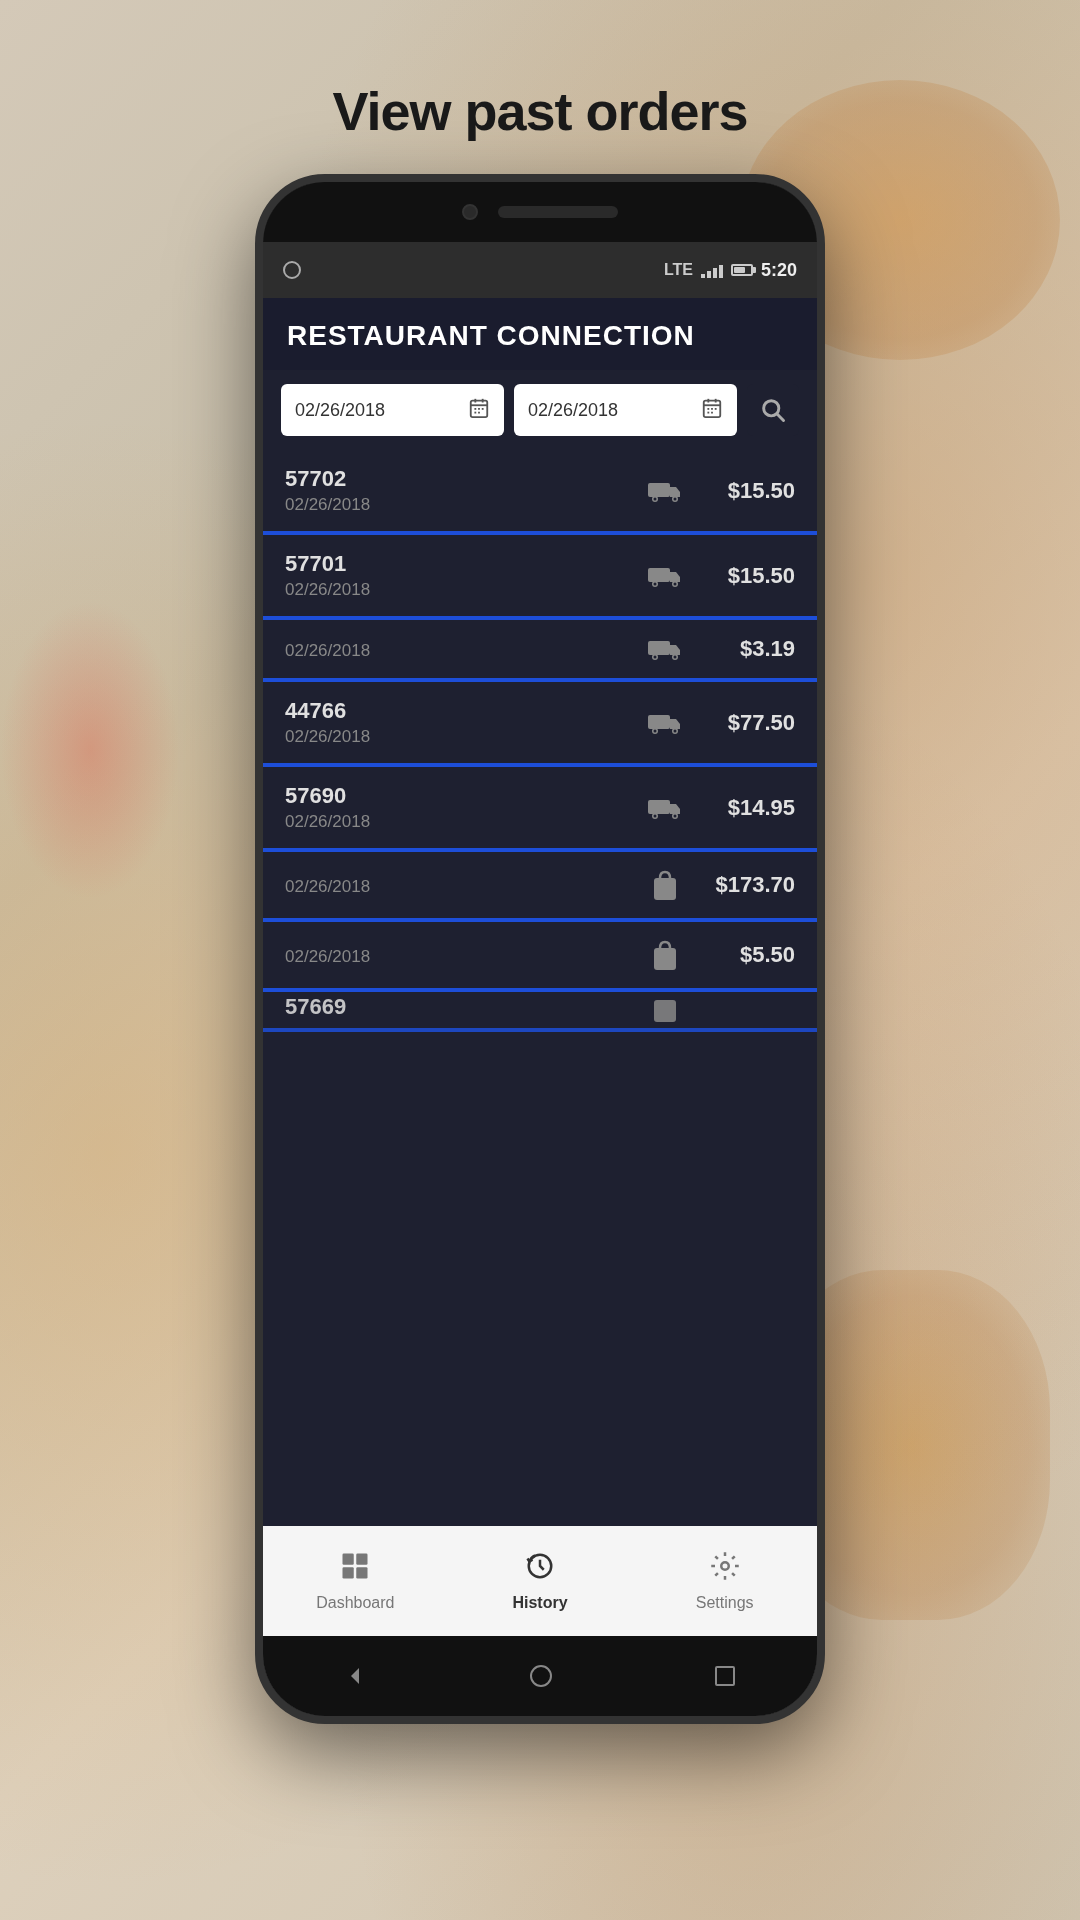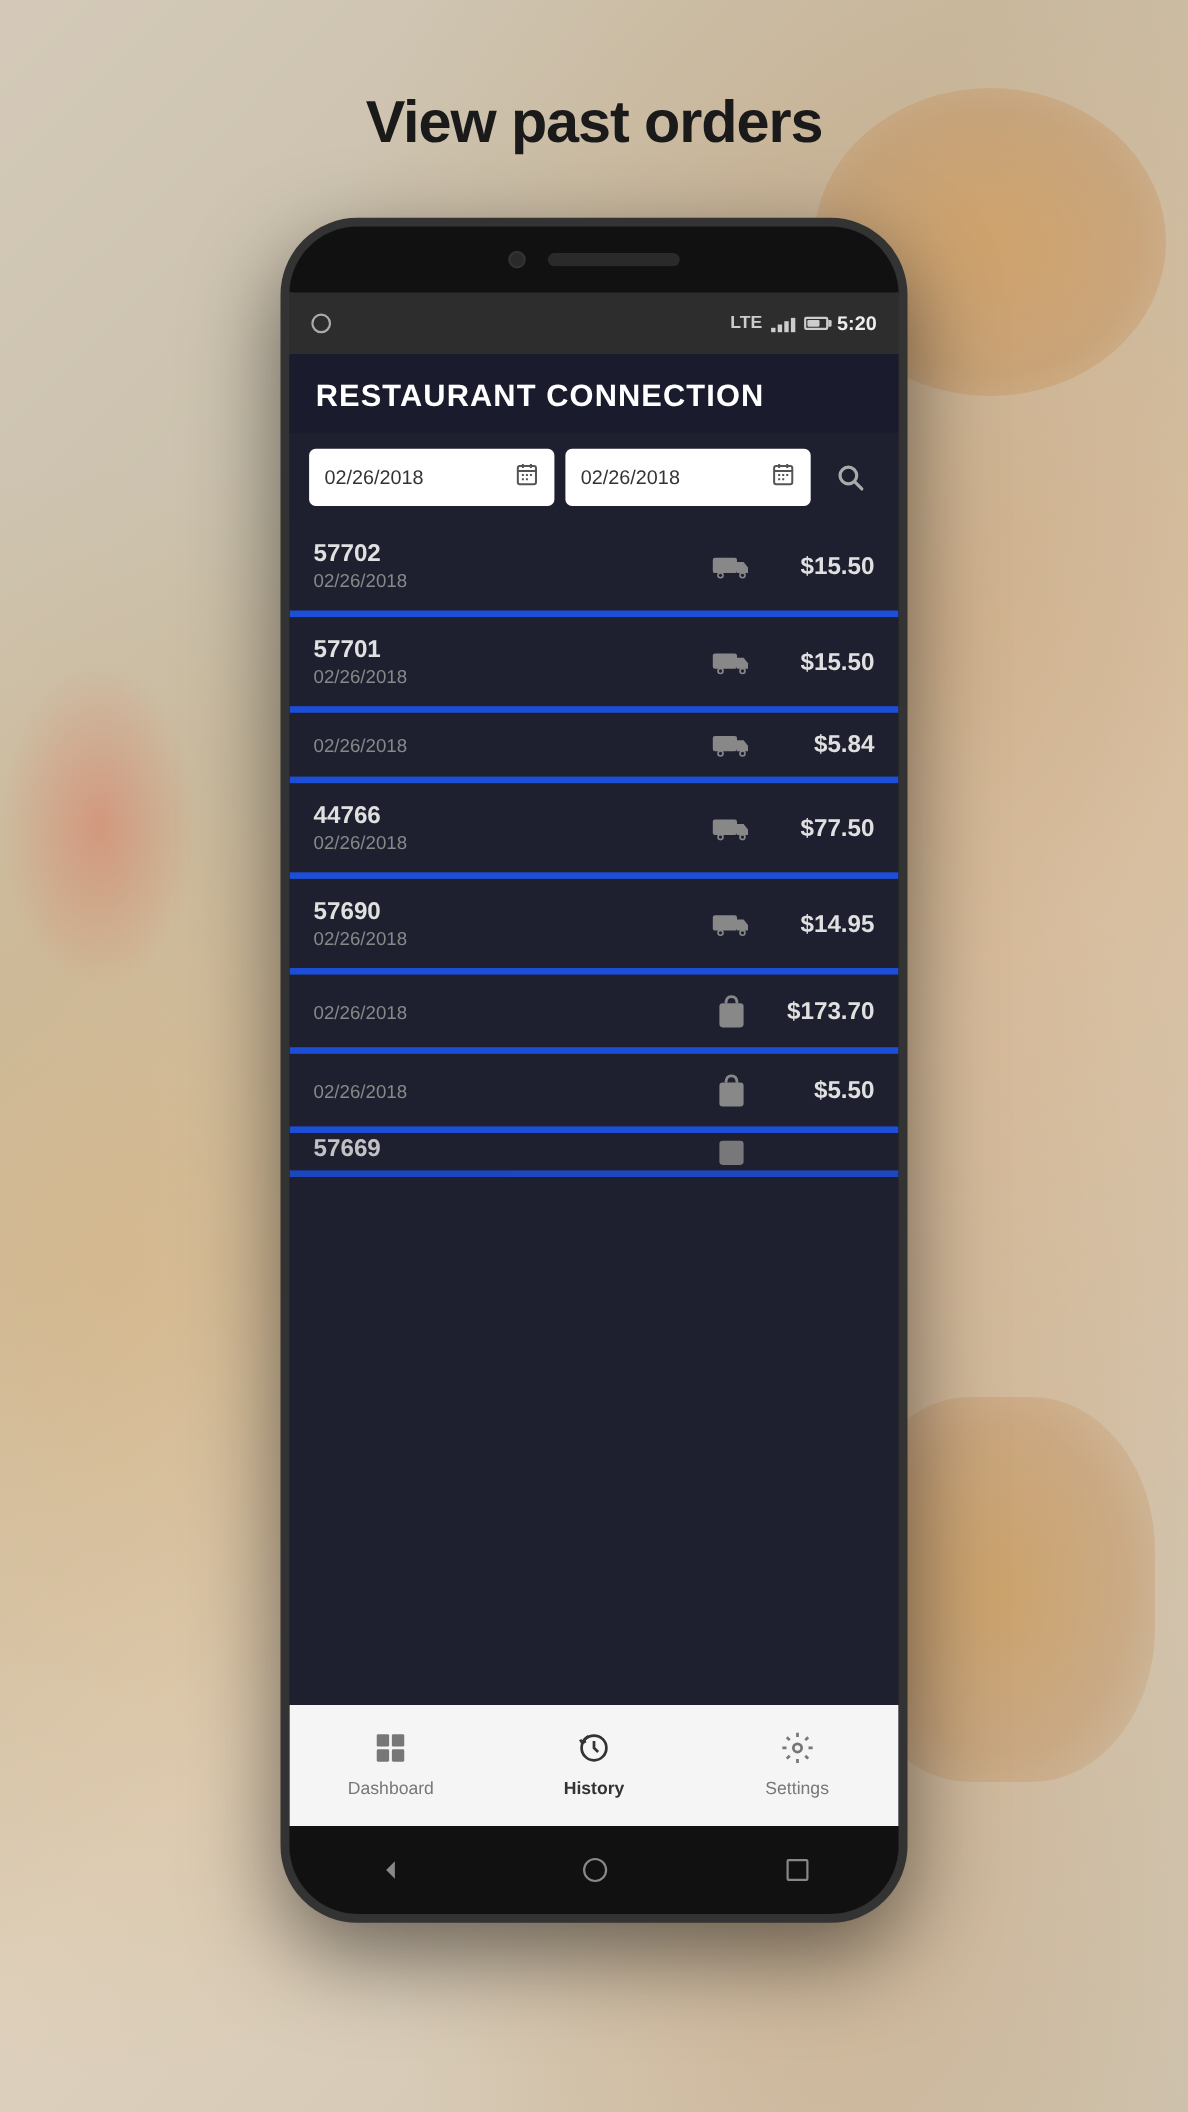--- a/index.html
+++ b/index.html
@@ -63,21 +63,21 @@
       height: 100%;
     }
 
     
     .page-heading {
       font-size: 54px;
       font-weight: 900;
       color: #1a1a1a;
       text-align: left;
       margin-top: 80px;
-      margin-bottom: 56px;
+      margin-bottom: 32px;
       letter-spacing: -1px;
     }
 
     
     .phone-shell {
       width: 570px;
       height: 1550px;
       background: #1a1a1a;
       border-radius: 70px;
       border: 8px solid #333;
@@ -251,21 +251,21 @@
     .orders-list {
       flex: 1;
       overflow: hidden;
       display: flex;
       flex-direction: column;
     }
     .order-row {
       display: flex;
       align-items: center;
       padding: 16px 22px;
-      border-bottom: 6px solid #1d4ed8;
+      border-bottom: 4px solid #1d4ed8;
       cursor: pointer;
     }
     .order-info {
       flex: 1;
     }
     .order-id {
       font-size: 22px;
       font-weight: bold;
       color: #e0e0e0;
     }
@@ -486,21 +486,21 @@
           <div class="order-icon truck-icon">
             <svg width="36" height="24" viewBox="0 0 36 24" fill="#888">
               <rect x="1" y="4" width="22" height="14" rx="2"></rect>
               <path d="M23 8h6l4 5v5h-10V8z"></path>
               <circle cx="8" cy="20" r="3" fill="#888"></circle>
               <circle cx="28" cy="20" r="3" fill="#888"></circle>
               <circle cx="8" cy="20" r="1.5" fill="#1e2030"></circle>
               <circle cx="28" cy="20" r="1.5" fill="#1e2030"></circle>
             </svg>
           </div>
-          <div class="order-amount">$5.84</div>
+          <div class="order-amount">$3.19</div>
         </div>
 
         <div class="order-row">
           <div class="order-info">
             <div class="order-id">44766</div>
             <div class="order-date">02/26/2018</div>
           </div>
           <div class="order-icon truck-icon">
             <svg width="36" height="24" viewBox="0 0 36 24" fill="#888">
               <rect x="1" y="4" width="22" height="14" rx="2"></rect>

